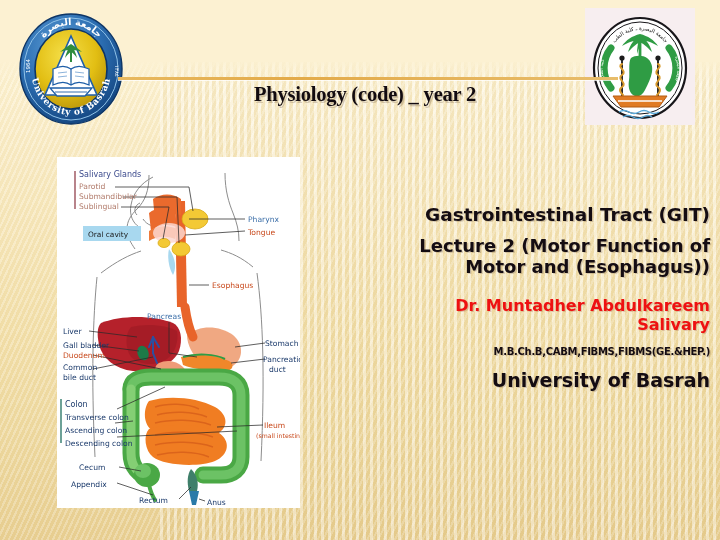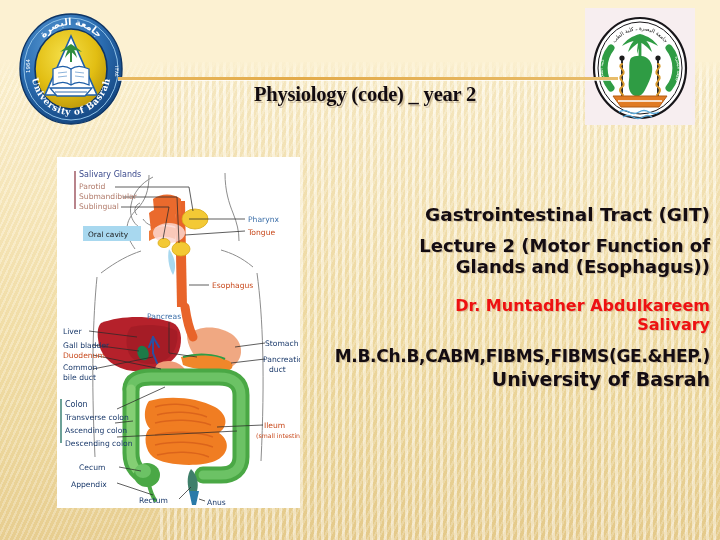--- a/index.html
+++ b/index.html
@@ -81,21 +81,21 @@
   .t-line{
     font-family:"DejaVu Sans",sans-serif;
     font-weight:bold;color:#140c12;
     text-shadow:1.4px 1.4px 0 rgba(120,95,70,.28);
     line-height:1.18;
   }
   .t-git{font-size:18.5px;margin-bottom:9px;}
   .t-lec{font-size:18px;margin-bottom:20px;}
   .t-dr{font-size:16px;color:#ee1111;margin-bottom:11px;
         text-shadow:1.2px 1.2px 0 rgba(140,60,40,.22);}
-  .t-deg{font-size:17px;margin-bottom:2px;letter-spacing:-.3px;}
+  .t-deg{font-size:10px;margin-bottom:11px;letter-spacing:-.3px;}
   .t-col{font-size:19px;margin-bottom:11px;}
   .t-uni{font-size:19px;}
 </style>
 </head>
 <body>
 
 <div class="slide">
 
   <div class="tex-diag"></div>
   <div class="tex-vert"></div>
@@ -385,21 +385,21 @@
         <text x="207" y="271" fill="#c8491c">Ileum</text>
         <text x="199" y="281" fill="#c8491c" font-size="6.2">(small intestine)</text>
       </g>
     </svg>
   </div>
 
   <div class="txt">
     <div class="t-line t-git">Gastrointestinal Tract (GIT)</div>
     <div class="t-line t-lec">
       <div>Lecture 2 (Motor Function of</div>
-      <div>Glands and (Esophagus))</div>
+      <div>Motor and (Esophagus))</div>
     </div>
     <div class="t-line t-dr">
       <div>Dr. Muntadher Abdulkareem</div>
       <div>Salivary</div>
     </div>
     <div class="t-line t-deg">M.B.Ch.B,CABM,FIBMS,FIBMS(GE.&amp;HEP.)</div>
     <div class="t-line t-uni">University of Basrah</div>
   </div>
 
 </div>

